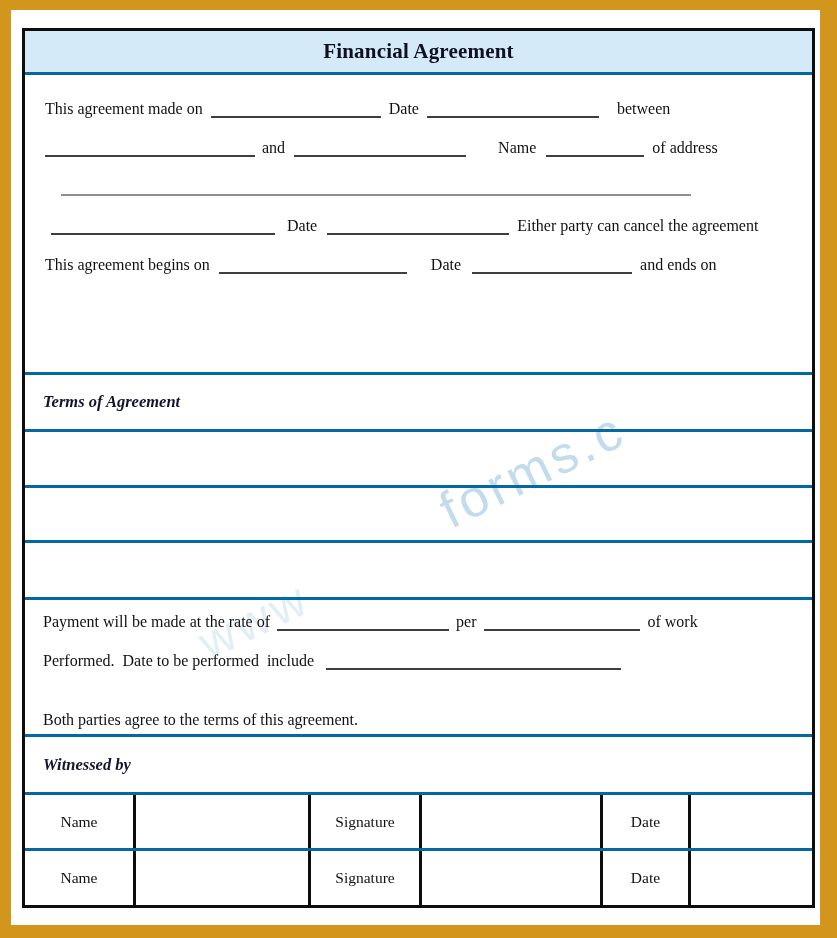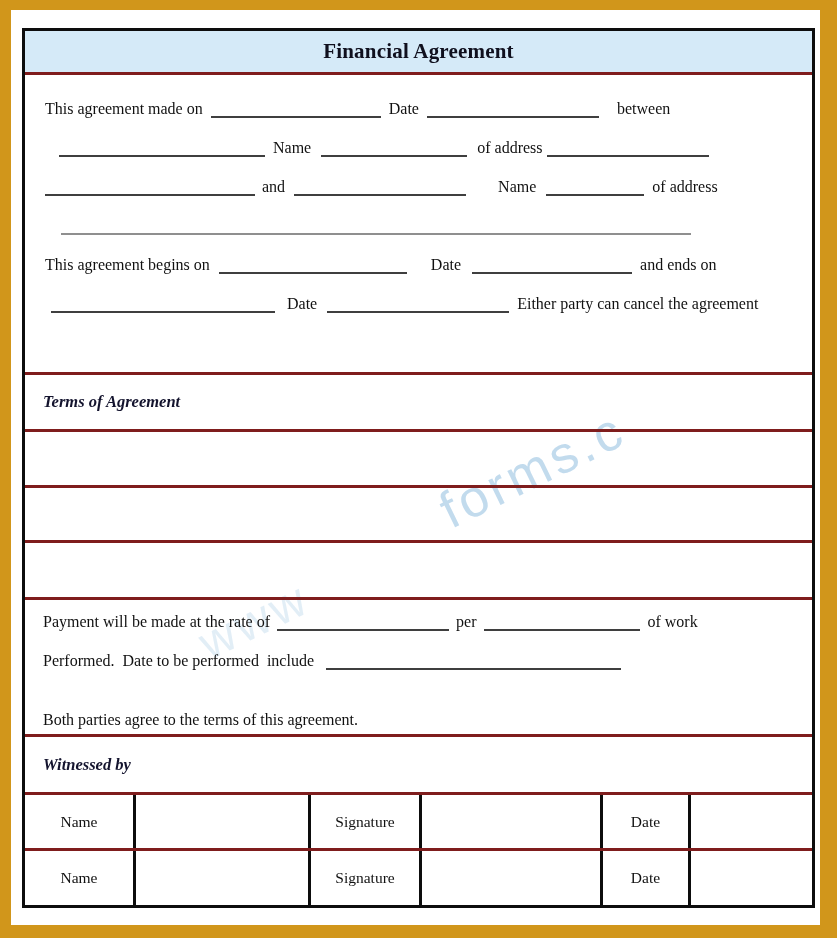--- a/index.html
+++ b/index.html
@@ -19,21 +19,21 @@
     position:absolute;z-index:0;
     color:#aecfe8;opacity:.75;
     font-family:"Liberation Sans","DejaVu Sans",sans-serif;
     font-size:52px;letter-spacing:4px;
     transform:rotate(-26deg);transform-origin:left top;
     pointer-events:none;white-space:nowrap;
   }
   .wm-main{left:405px;top:455px;}
   .wm-frag{left:165px;top:590px;opacity:.35;font-size:48px;}
   .sec{position:relative;z-index:1;box-sizing:border-box;width:100%;background:transparent;}
-  .bb{border-bottom:3px solid #7f1d1d;}
+  .bb{border-bottom:3px solid #0369a1;}
   .sec-header{height:44px;background:#d5eaf8;text-align:center;}
   .form-title{
     display:block;line-height:41px;font-size:21px;font-weight:bold;color:#10101e;
     letter-spacing:.2px;
   }
   .sec-intro{height:300px;padding:14px 16px 0 20px;font-size:16px;}
   .fline{height:39px;line-height:39px;white-space:nowrap;}
   .blank{
     display:inline-block;height:13px;border-bottom:2px solid #3f3f3f;
     vertical-align:-4px;
@@ -81,49 +81,42 @@
 
         <div class="sec sec-intro bb">
           <div class="fline">
             <span>This agreement made on</span>
             <span class="blank ml4" style="width:170px"></span>
             <span class="ml4">Date</span>
             <span class="blank ml4" style="width:172px"></span>
             <span class="ml2">between</span>
           </div>
           <div class="fline">
-            <span class="blank ml2" style="width:206px"></span>
-            <span class="ml4">Name</span>
-            <span class="blank ml6" style="width:146px"></span>
-            <span class="ml6">of address</span>
-            <span class="blank" style="width:162px"></span>
-          </div>
-          <div class="fline">
             <span class="blank" style="width:210px"></span>
             <span class="ml3">and</span>
             <span class="blank ml5" style="width:172px"></span>
             <span class="ml28">Name</span>
             <span class="blank ml6" style="width:98px"></span>
             <span class="ml4">of address</span>
           </div>
           <div class="fline">
             <span class="blank gray ml16" style="width:630px"></span>
           </div>
           <div class="fline">
+            <span class="blank ml6" style="width:224px"></span>
+            <span class="ml8">Date</span>
+            <span class="blank ml6" style="width:182px"></span>
+            <span class="ml4">Either party can cancel the agreement</span>
+          </div>
+          <div class="fline">
             <span>This agreement begins on</span>
             <span class="blank ml5" style="width:188px"></span>
             <span class="ml20">Date</span>
             <span class="blank ml7" style="width:160px"></span>
             <span class="ml4">and ends on</span>
-          </div>
-          <div class="fline">
-            <span class="blank ml6" style="width:224px"></span>
-            <span class="ml8">Date</span>
-            <span class="blank ml6" style="width:182px"></span>
-            <span class="ml4">Either party can cancel the agreement</span>
           </div>
         </div>
 
         <div class="sec sec-terms bb">
           <span class="hd">Terms of Agreement</span>
         </div>
         <div class="sec row-blank1 bb"></div>
         <div class="sec row-blank2 bb"></div>
         <div class="sec row-blank3 bb"></div>
 

